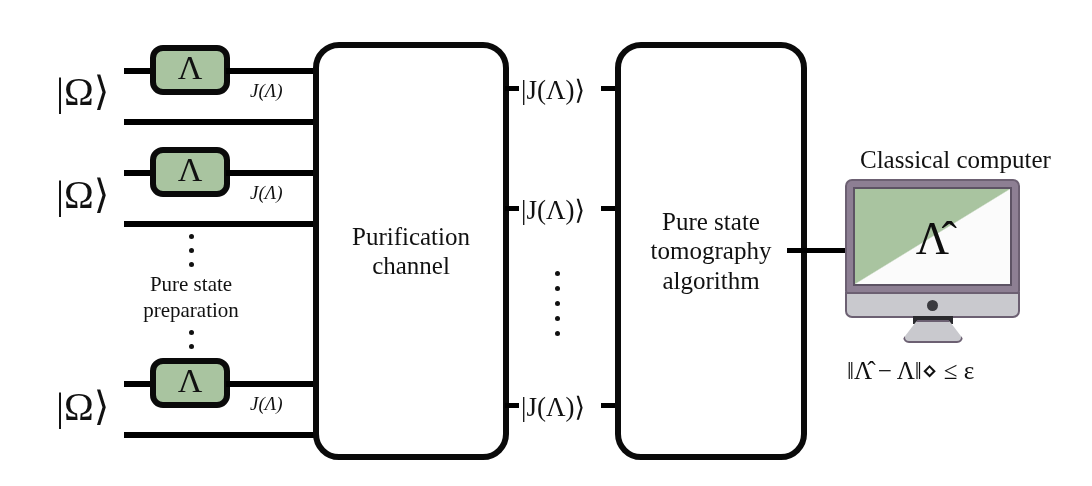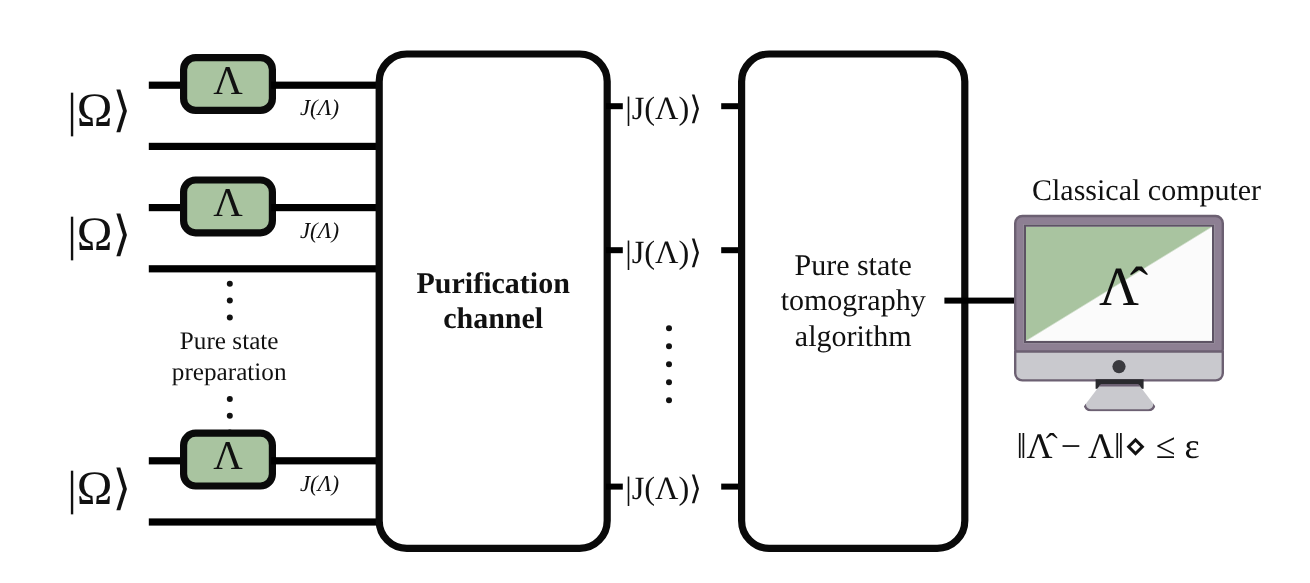--- a/index.html
+++ b/index.html
@@ -73,21 +73,21 @@
   .ket-omega  { font-size: 40px; }
   .jlambda    { font-size: 19px; font-style: italic; }
   .ketj       { font-size: 27px; }
   .choi {
     font-size: 21px;
     text-align: center;
     line-height: 1.22;
     white-space: pre-line;
   }
   .cc-title { font-size: 25px; }
-  .diamond-eq { font-size: 30px; }
+  .diamond-eq { font-size: 25px; }
 
   
   .vdots {
     position: absolute;
     display: flex;
     flex-direction: column;
     align-items: center;
   }
   .vdots i {
     display: block;
@@ -195,21 +195,21 @@
 
   <div class="lbl ket-omega" style="left:56px; top:387px;">|Ω⟩</div>
   <div class="wire" style="left:124px; top:381px; width:32px;"></div>
   <div class="gate" style="left:150px; top:358px; width:80px; height:50px;">
     <span>Λ</span>
   </div>
   <div class="wire" style="left:226px; top:381px; width:92px;"></div>
   <div class="wire" style="left:124px; top:432px; width:194px;"></div>
   <div class="lbl jlambda" style="left:250px; top:394px;">J(Λ)</div>
 
-  <div class="bigbox" style="left:313px; top:42px; width:196px; height:418px;font-weight:bold;">
+  <div class="bigbox" style="left:313px; top:42px; width:196px; height:418px;">
     <div class="boxlabel">Purification
 channel</div>
   </div>
 
   <div class="wire-thin" style="left:505px; top:86px; width:14px;"></div>
   <div class="lbl ketj" style="left:521px; top:77px;">|J(Λ)⟩</div>
   <div class="wire-thin" style="left:601px; top:86px; width:16px;"></div>
 
   <div class="wire-thin" style="left:505px; top:206px; width:14px;"></div>
   <div class="lbl ketj" style="left:521px; top:197px;">|J(Λ)⟩</div>

